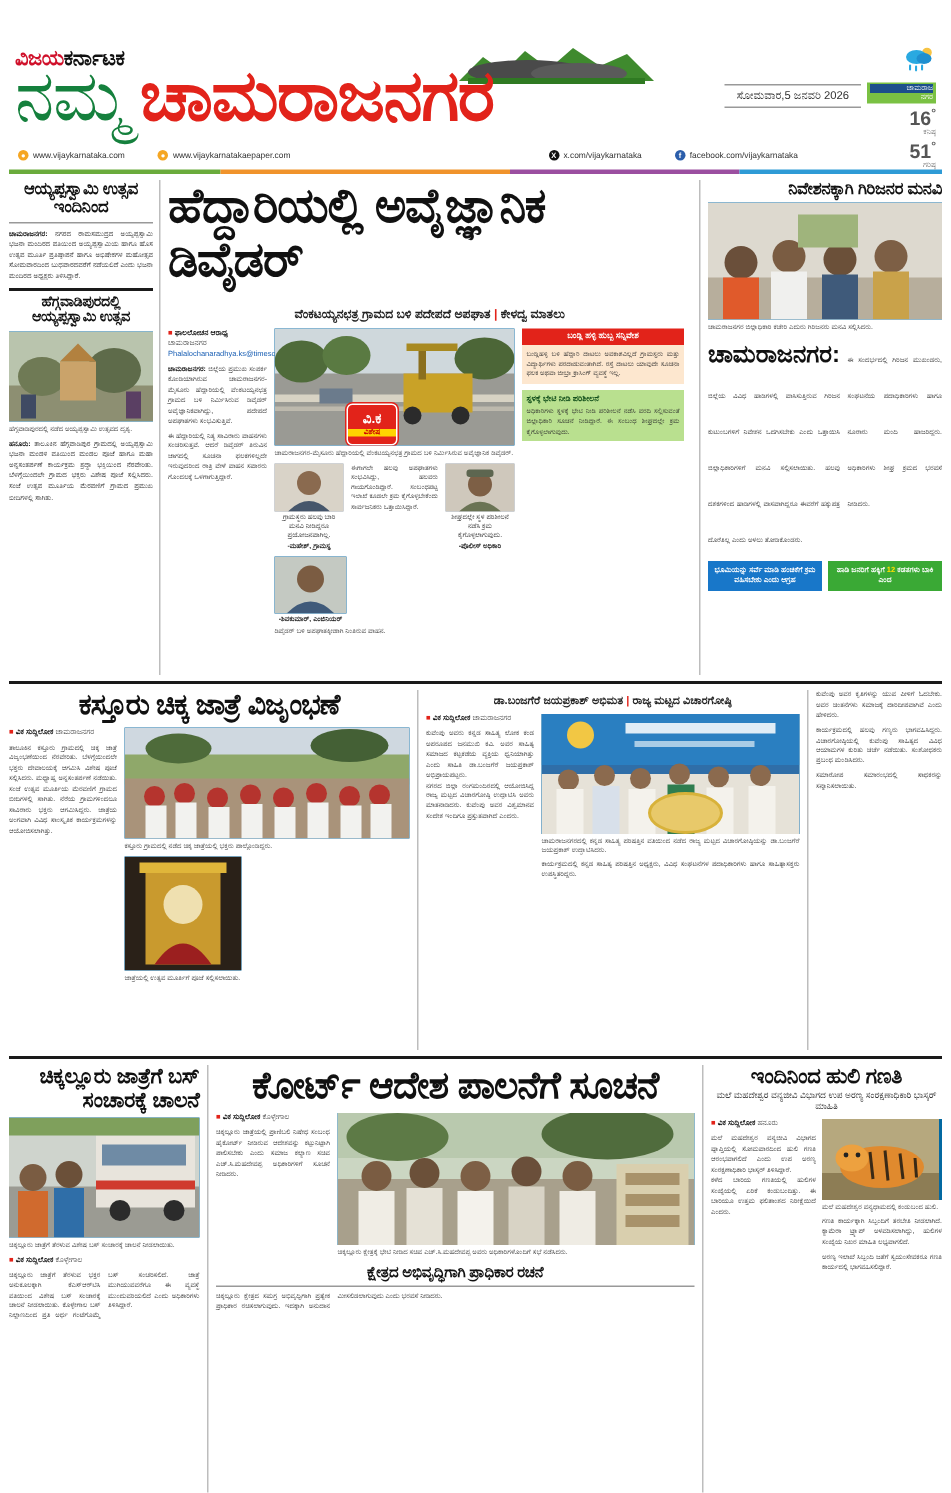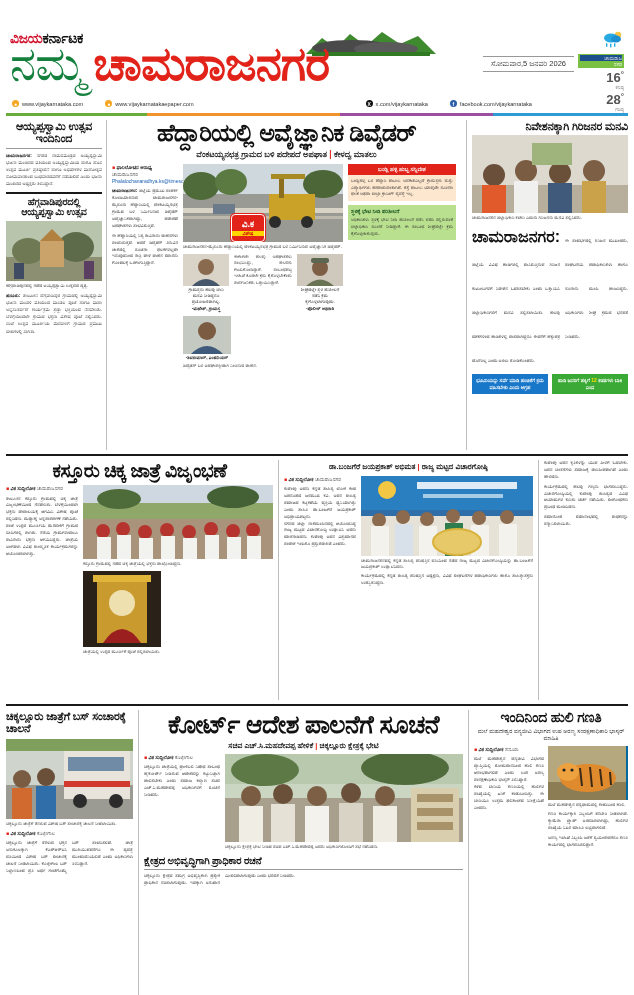--- a/index.html
+++ b/index.html
@@ -157,21 +157,21 @@
       </div>
       <div class="wtag">
         <span class="wt1">ಚಾಮರಾಜ</span>
         <span>ನಗರ</span>
       </div>
       <div class="wtemp">
         <span>16</span><sup>°</sup>
         <span class="lbl">ಕನಿಷ್ಠ</span>
       </div>
       <div class="wtemp">
-        <span>28</span><sup>°</sup>
+        <span>51</span><sup>°</sup>
         <span class="lbl">ಗರಿಷ್ಠ</span>
       </div>
     </div>
   </div>
 
   <div class="socialbar">
     <div class="soc">
       <span class="dot y">●</span>
       <span>www.vijaykarnataka.com</span>
     </div>
@@ -223,22 +223,22 @@
       </div>
       <div class="cap">ಹೆಗ್ಗವಾಡಿಪುರದಲ್ಲಿ ನಡೆದ ಅಯ್ಯಪ್ಪಸ್ವಾಮಿ ಉತ್ಸವದ ದೃಶ್ಯ.</div>
 
       <div class="tx" style="font-size:4.7px; margin-top:3px;">
         <span class="drop">ಹನೂರು:</span>
         <span>ತಾಲೂಕಿನ ಹೆಗ್ಗವಾಡಿಪುರ ಗ್ರಾಮದಲ್ಲಿ ಅಯ್ಯಪ್ಪಸ್ವಾಮಿ ಭಜನಾ ಮಂಡಳಿ ವತಿಯಿಂದ ಮಂಡಲ ಪೂಜೆ ಹಾಗೂ ಮಹಾ ಅನ್ನಸಂತರ್ಪಣೆ ಕಾರ್ಯಕ್ರಮ ಶ್ರದ್ಧಾ ಭಕ್ತಿಯಿಂದ ನೆರವೇರಿತು. ಬೆಳಗ್ಗೆಯಿಂದಲೇ ಗ್ರಾಮದ ಭಕ್ತರು ವಿಶೇಷ ಪೂಜೆ ಸಲ್ಲಿಸಿದರು. ಸಂಜೆ ಉತ್ಸವ ಮೂರ್ತಿಯ ಮೆರವಣಿಗೆ ಗ್ರಾಮದ ಪ್ರಮುಖ ಬೀದಿಗಳಲ್ಲಿ ಸಾಗಿತು.</span>
       </div>
     </div>
 
     <div class="col-rule-v" style="width:360px; padding:0 5px;">
-      <div class="kn-head" style="font-size:24px; text-align:center; letter-spacing:-0.8px;">ಹೆದ್ದಾರಿಯಲ್ಲಿ ಅವೈಜ್ಞಾನಿಕ ಡಿವೈಡರ್</div>
-      <div class="kn-sub" style="margin-top:3px;">
+      <div class="kn-head" style="font-size:32px; text-align:left; letter-spacing:-0.8px;">ಹೆದ್ದಾರಿಯಲ್ಲಿ ಅವೈಜ್ಞಾನಿಕ ಡಿವೈಡರ್</div>
+      <div class="kn-sub" style="margin-top:13px;">
         <span>ವೆಂಕಟಯ್ಯನಛತ್ರ ಗ್ರಾಮದ ಬಳಿ ಪದೇಪದೆ ಅಪಘಾತ</span>
         <span class="sep">|</span>
         <span>ಕೇಳದ್ವ ಮಾತಲು</span>
       </div>
 
       <div style="display:flex; gap:5px; margin-top:4px;">
 
         <div style="width:66px;">
           <div class="byline">
             <span class="b-dot">■</span>
@@ -483,21 +483,21 @@
       <div class="tx" style="font-size:4.6px; margin-top:3px;">ಕಾರ್ಯಕ್ರಮದಲ್ಲಿ ಹಲವು ಗಣ್ಯರು ಭಾಗವಹಿಸಿದ್ದರು. ವಿಚಾರಗೋಷ್ಠಿಯಲ್ಲಿ ಕುವೆಂಪು ಸಾಹಿತ್ಯದ ವಿವಿಧ ಆಯಾಮಗಳ ಕುರಿತು ಚರ್ಚೆ ನಡೆಯಿತು. ಸಂಶೋಧಕರು ಪ್ರಬಂಧ ಮಂಡಿಸಿದರು.</div>
       <div class="tx" style="font-size:4.6px; margin-top:3px;">ಸಮಾರೋಪ ಸಮಾರಂಭದಲ್ಲಿ ಸಾಧಕರನ್ನು ಸನ್ಮಾನಿಸಲಾಯಿತು.</div>
     </div>
   </div>
 
   <div class="hr-thick" style="margin:4px 0 0;"></div>
 
   <div style="display:flex; height:290px; margin-top:4px;">
 
     <div style="width:132px; padding-right:5px;">
-      <div class="kn-head" style="font-size:11px; text-align:left;">ಚಿಕ್ಕಲ್ಲೂರು ಜಾತ್ರೆಗೆ ಬಸ್ ಸಂಚಾರಕ್ಕೆ ಚಾಲನೆ</div>
+      <div class="kn-head" style="font-size:14px; text-align:right;">ಚಿಕ್ಕಲ್ಲೂರು ಜಾತ್ರೆಗೆ ಬಸ್ ಸಂಚಾರಕ್ಕೆ ಚಾಲನೆ</div>
       <div class="photo" style="height:80px; margin-top:4px;">
         <svg width="127" height="80" viewBox="0 0 127 80" preserveAspectRatio="none">
           <rect width="127" height="80" fill="#cfd4cd"></rect>
           <rect y="46" width="127" height="34" fill="#9b9b93"></rect>
           <rect x="58" y="12" width="66" height="48" fill="#e8e4dc"></rect>
           <rect x="62" y="18" width="56" height="14" fill="#6f8ba5"></rect>
           <rect x="58" y="42" width="66" height="6" fill="#d03b2e"></rect>
           <circle cx="74" cy="62" r="7" fill="#2b2b2b"></circle>
           <circle cx="110" cy="62" r="7" fill="#2b2b2b"></circle>
           <circle cx="16" cy="40" r="9" fill="#7a5c42"></circle>
@@ -511,25 +511,20 @@
       <div class="byline" style="margin-top:3px;">
         <span class="b-dot">■</span>
         <b>ವಿಕ ಸುದ್ದಿಲೋಕ</b>
         <span>ಕೊಳ್ಳೇಗಾಲ</span>
       </div>
       <div class="tx" style="font-size:4.6px; margin-top:3px; column-count:2; column-gap:5px;">ಚಿಕ್ಕಲ್ಲೂರು ಜಾತ್ರೆಗೆ ತೆರಳುವ ಭಕ್ತರ ಅನುಕೂಲಕ್ಕಾಗಿ ಕೆಎಸ್ಆರ್‌ಟಿಸಿ ವತಿಯಿಂದ ವಿಶೇಷ ಬಸ್ ಸಂಚಾರಕ್ಕೆ ಚಾಲನೆ ನೀಡಲಾಯಿತು. ಕೊಳ್ಳೇಗಾಲ ಬಸ್ ನಿಲ್ದಾಣದಿಂದ ಪ್ರತಿ ಅರ್ಧ ಗಂಟೆಗೊಮ್ಮೆ ಬಸ್ ಸಂಚರಿಸಲಿದೆ. ಜಾತ್ರೆ ಮುಗಿಯುವವರೆಗೂ ಈ ವ್ಯವಸ್ಥೆ ಮುಂದುವರಿಯಲಿದೆ ಎಂದು ಅಧಿಕಾರಿಗಳು ತಿಳಿಸಿದ್ದಾರೆ.</div>
     </div>
 
     <div class="col-rule-v" style="width:330px; padding:0 5px;">
       <div class="kn-head" style="font-size:25px; text-align:center; letter-spacing:-0.6px;">ಕೋರ್ಟ್ ಆದೇಶ ಪಾಲನೆಗೆ ಸೂಚನೆ</div>
-      <div class="kn-sub" style="margin-top:3px; font-size:7.6px;">
-        <span>ಸಚಿವ ಎಚ್.ಸಿ.ಮಹದೇವಪ್ಪ ಹೇಳಿಕೆ</span>
-        <span class="sep">|</span>
-        <span>ಚಿಕ್ಕಲ್ಲೂರು ಕ್ಷೇತ್ರಕ್ಕೆ ಭೇಟಿ</span>
-      </div>
 
       <div style="display:flex; gap:5px; margin-top:4px;">
         <div style="width:76px;">
           <div class="byline">
             <span class="b-dot">■</span>
             <b>ವಿಕ ಸುದ್ದಿಲೋಕ</b>
             <span>ಕೊಳ್ಳೇಗಾಲ</span>
           </div>
           <div class="tx" style="font-size:4.6px; margin-top:3px;">ಚಿಕ್ಕಲ್ಲೂರು ಜಾತ್ರೆಯಲ್ಲಿ ಪ್ರಾಣಿಬಲಿ ನಿಷೇಧ ಸಂಬಂಧ ಹೈಕೋರ್ಟ್ ನೀಡಿರುವ ಆದೇಶವನ್ನು ಕಟ್ಟುನಿಟ್ಟಾಗಿ ಪಾಲಿಸಬೇಕು ಎಂದು ಸಮಾಜ ಕಲ್ಯಾಣ ಸಚಿವ ಎಚ್.ಸಿ.ಮಹದೇವಪ್ಪ ಅಧಿಕಾರಿಗಳಿಗೆ ಸೂಚನೆ ನೀಡಿದರು.</div>
         </div>
@@ -556,21 +551,21 @@
               <rect x="186" y="34" width="48" height="54" fill="#d9cfae"></rect>
               <rect x="192" y="40" width="36" height="8" fill="#a8926a"></rect>
               <rect x="192" y="54" width="36" height="8" fill="#a8926a"></rect>
               <rect x="192" y="68" width="36" height="8" fill="#a8926a"></rect>
             </svg>
           </div>
           <div class="cap">ಚಿಕ್ಕಲ್ಲೂರು ಕ್ಷೇತ್ರಕ್ಕೆ ಭೇಟಿ ನೀಡಿದ ಸಚಿವ ಎಚ್.ಸಿ.ಮಹದೇವಪ್ಪ ಅವರು ಅಧಿಕಾರಿಗಳೊಂದಿಗೆ ಸಭೆ ನಡೆಸಿದರು.</div>
         </div>
       </div>
 
-      <div class="kn-head" style="font-size:10px; margin-top:5px;">ಕ್ಷೇತ್ರದ ಅಭಿವೃದ್ಧಿಗಾಗಿ ಪ್ರಾಧಿಕಾರ ರಚನೆ</div>
+      <div class="kn-head" style="font-size:10px; text-align:center; margin-top:5px;">ಕ್ಷೇತ್ರದ ಅಭಿವೃದ್ಧಿಗಾಗಿ ಪ್ರಾಧಿಕಾರ ರಚನೆ</div>
       <div class="hr-thin" style="margin:3px 0;"></div>
       <div class="tx" style="font-size:4.6px; column-count:4; column-gap:5px;">ಚಿಕ್ಕಲ್ಲೂರು ಕ್ಷೇತ್ರದ ಸಮಗ್ರ ಅಭಿವೃದ್ಧಿಗಾಗಿ ಪ್ರತ್ಯೇಕ ಪ್ರಾಧಿಕಾರ ರಚಿಸಲಾಗುವುದು. ಇದಕ್ಕಾಗಿ ಅನುದಾನ ಮೀಸಲಿಡಲಾಗುವುದು ಎಂದು ಭರವಸೆ ನೀಡಿದರು.</div>
     </div>
 
     <div class="col-rule-v" style="width:160px; padding-left:5px;">
       <div class="kn-head" style="font-size:14px; text-align:center;">ಇಂದಿನಿಂದ ಹುಲಿ ಗಣತಿ</div>
       <div class="kn-sub" style="margin-top:2px; font-size:6px; font-weight:normal;">ಮಲೆ ಮಹದೇಶ್ವರ ವನ್ಯಜೀವಿ ವಿಭಾಗದ ಉಪ ಅರಣ್ಯ ಸಂರಕ್ಷಣಾಧಿಕಾರಿ ಭಾಸ್ಕರ್ ಮಾಹಿತಿ</div>
       <div style="display:flex; gap:4px; margin-top:4px;">
         <div style="width:70px;">
           <div class="byline">

